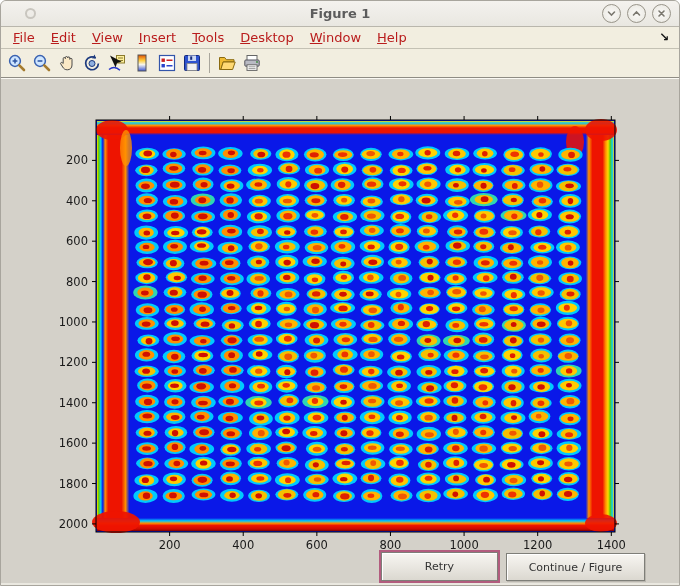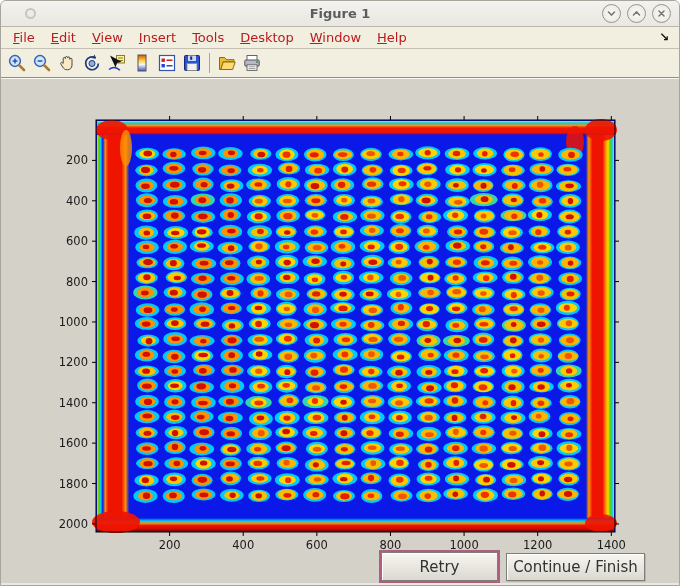--- a/index.html
+++ b/index.html
@@ -63,21 +63,21 @@
     position:absolute;left:0;top:77px;width:100%;height:509px;
     background:#d4d1c9;border-top:1px solid #fbf9f3;
   }
   #plot-svg{position:absolute;left:0;top:0;}
   
   .btn{
     position:absolute;
     background:linear-gradient(#f8f6f2,#dbd8d0);
     border:1px solid #7e7e78;
     font-family:"DejaVu Sans","Liberation Sans",sans-serif;
-    font-size:15px;color:#333;cursor:pointer;
+    font-size:11px;color:#333;cursor:pointer;
     box-shadow:inset 1px 1px 0 #ffffff;
   }
   .retry{left:380px;top:473px;width:117px;height:29px;outline:2px solid #b25c7e;}
   .cont{left:505px;top:474px;width:139px;height:28px;box-shadow:inset 1px 1px 0 #fff,1px 1px 0 #b9b6ae;}
   .bottom-strip{
     position:absolute;left:0;bottom:0;width:100%;height:4px;background:#eae8e0;
   }
 </style>
 </head>
 <body>
@@ -1416,17 +1416,17 @@
         <text x="87" y="166.1764705882353" text-anchor="end" font-size="11.5" font-family="&quot;DejaVu Sans&quot;,sans-serif" fill="#1a1a1a">600</text>
         <text x="87" y="206.5686274509804" text-anchor="end" font-size="11.5" font-family="&quot;DejaVu Sans&quot;,sans-serif" fill="#1a1a1a">800</text>
         <text x="87" y="246.9607843137255" text-anchor="end" font-size="11.5" font-family="&quot;DejaVu Sans&quot;,sans-serif" fill="#1a1a1a">1000</text>
         <text x="87" y="287.3529411764706" text-anchor="end" font-size="11.5" font-family="&quot;DejaVu Sans&quot;,sans-serif" fill="#1a1a1a">1200</text>
         <text x="87" y="327.7450980392157" text-anchor="end" font-size="11.5" font-family="&quot;DejaVu Sans&quot;,sans-serif" fill="#1a1a1a">1400</text>
         <text x="87" y="368.1372549019608" text-anchor="end" font-size="11.5" font-family="&quot;DejaVu Sans&quot;,sans-serif" fill="#1a1a1a">1600</text>
         <text x="87" y="408.5294117647059" text-anchor="end" font-size="11.5" font-family="&quot;DejaVu Sans&quot;,sans-serif" fill="#1a1a1a">1800</text>
         <text x="87" y="448.921568627451" text-anchor="end" font-size="11.5" font-family="&quot;DejaVu Sans&quot;,sans-serif" fill="#1a1a1a">2000</text>
       </svg>
     <button class="btn retry">Retry</button>
-    <button class="btn cont">Continue / Finish</button>
+    <button class="btn cont">Continue / Figure</button>
     <div class="bottom-strip"></div>
   </div>
 
 </div>
 
 </body></html>

